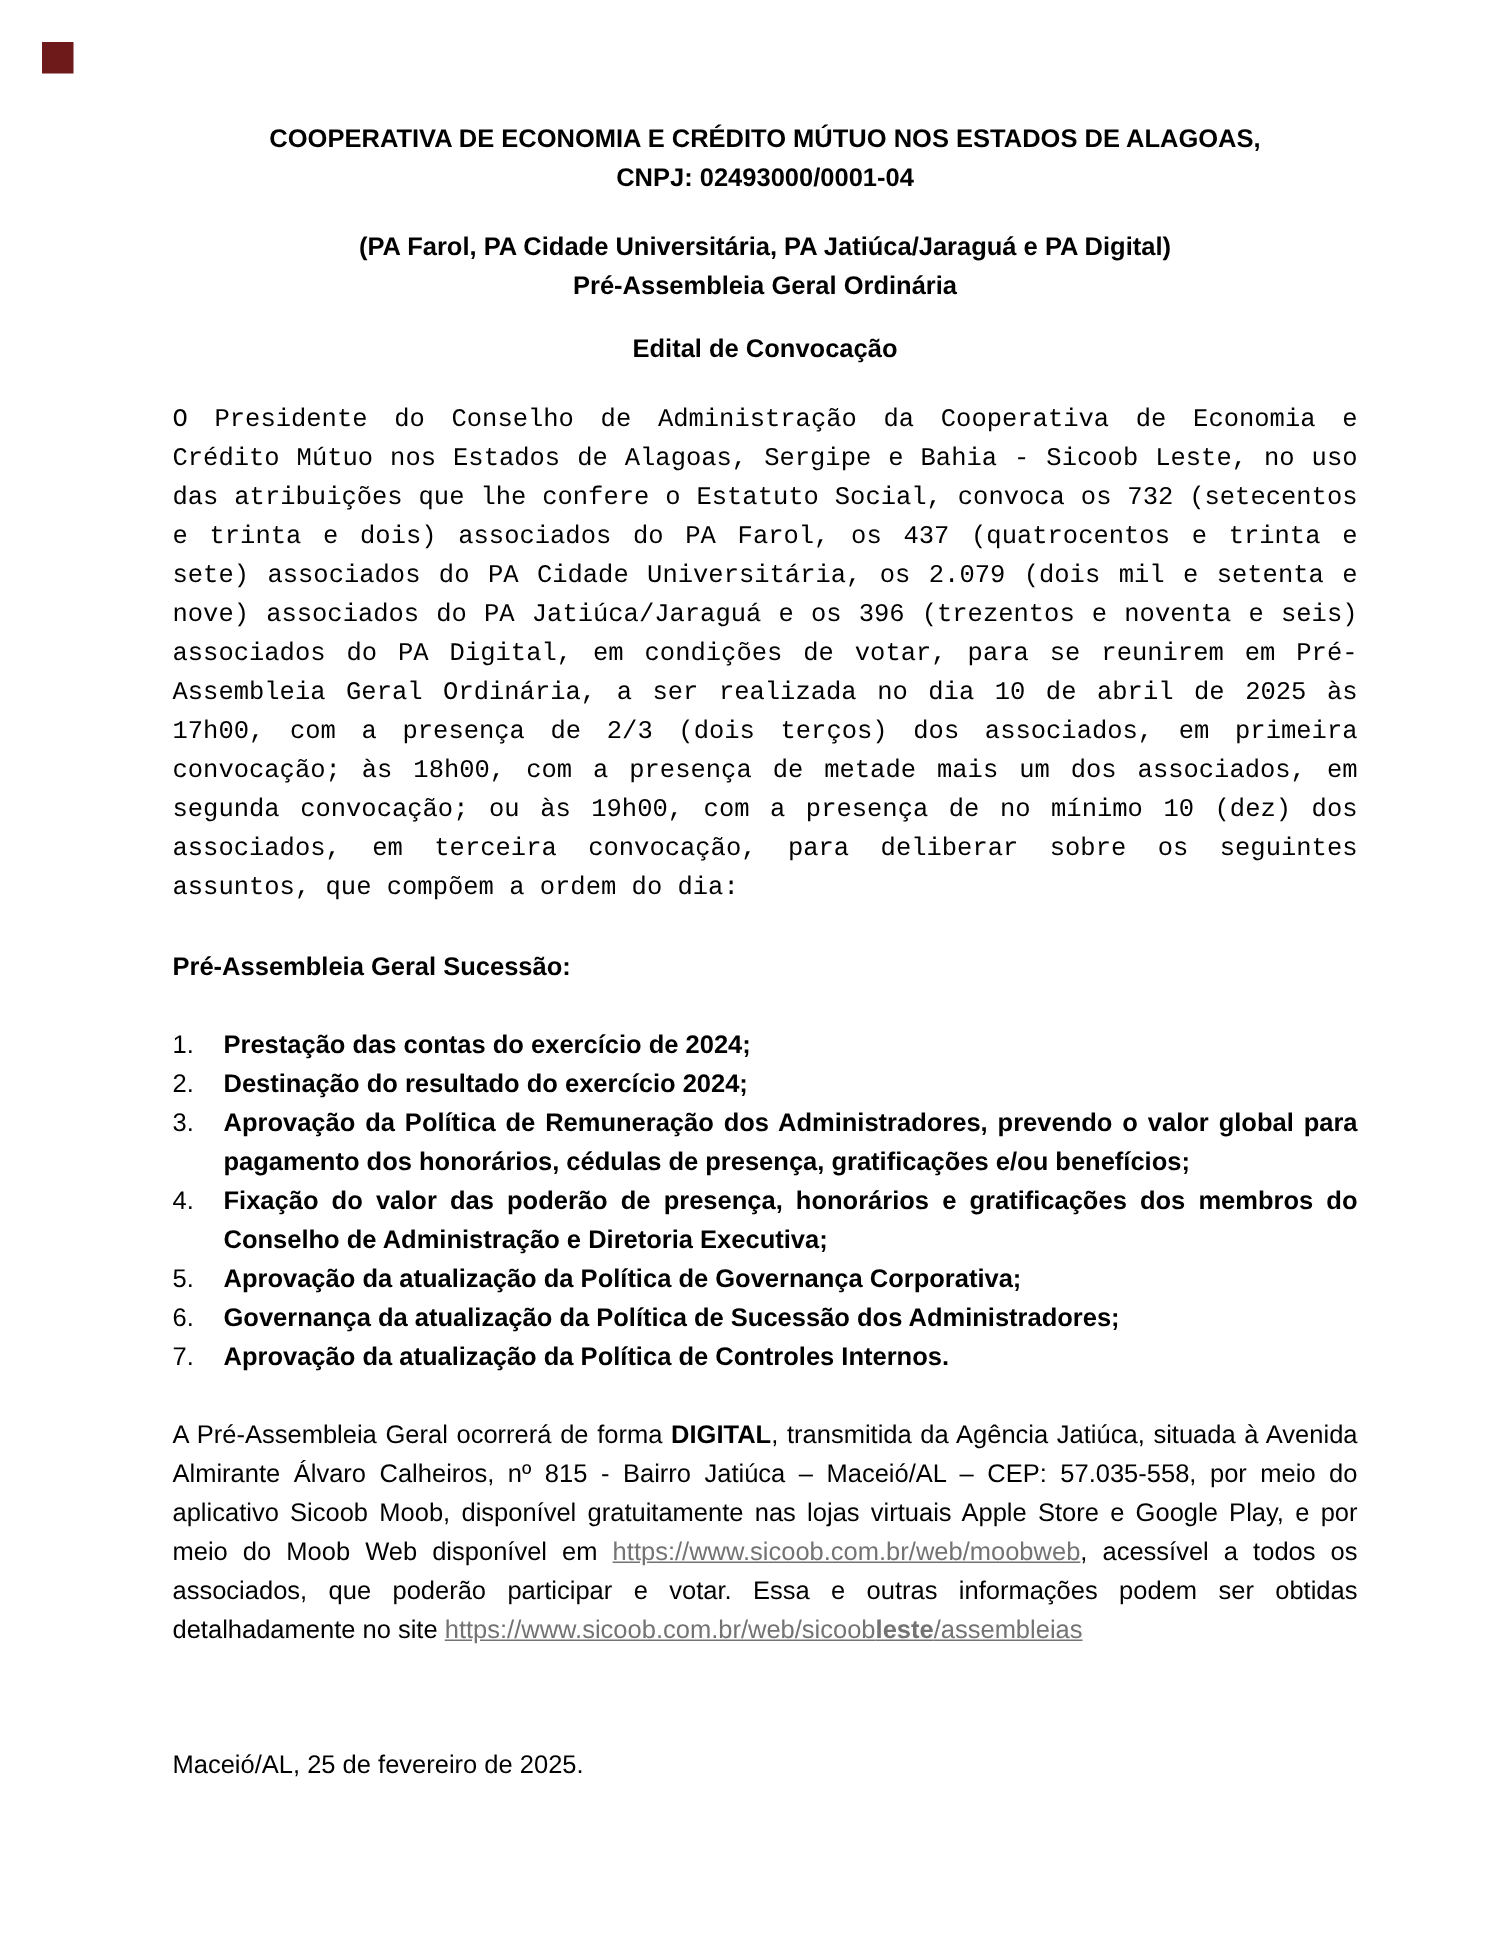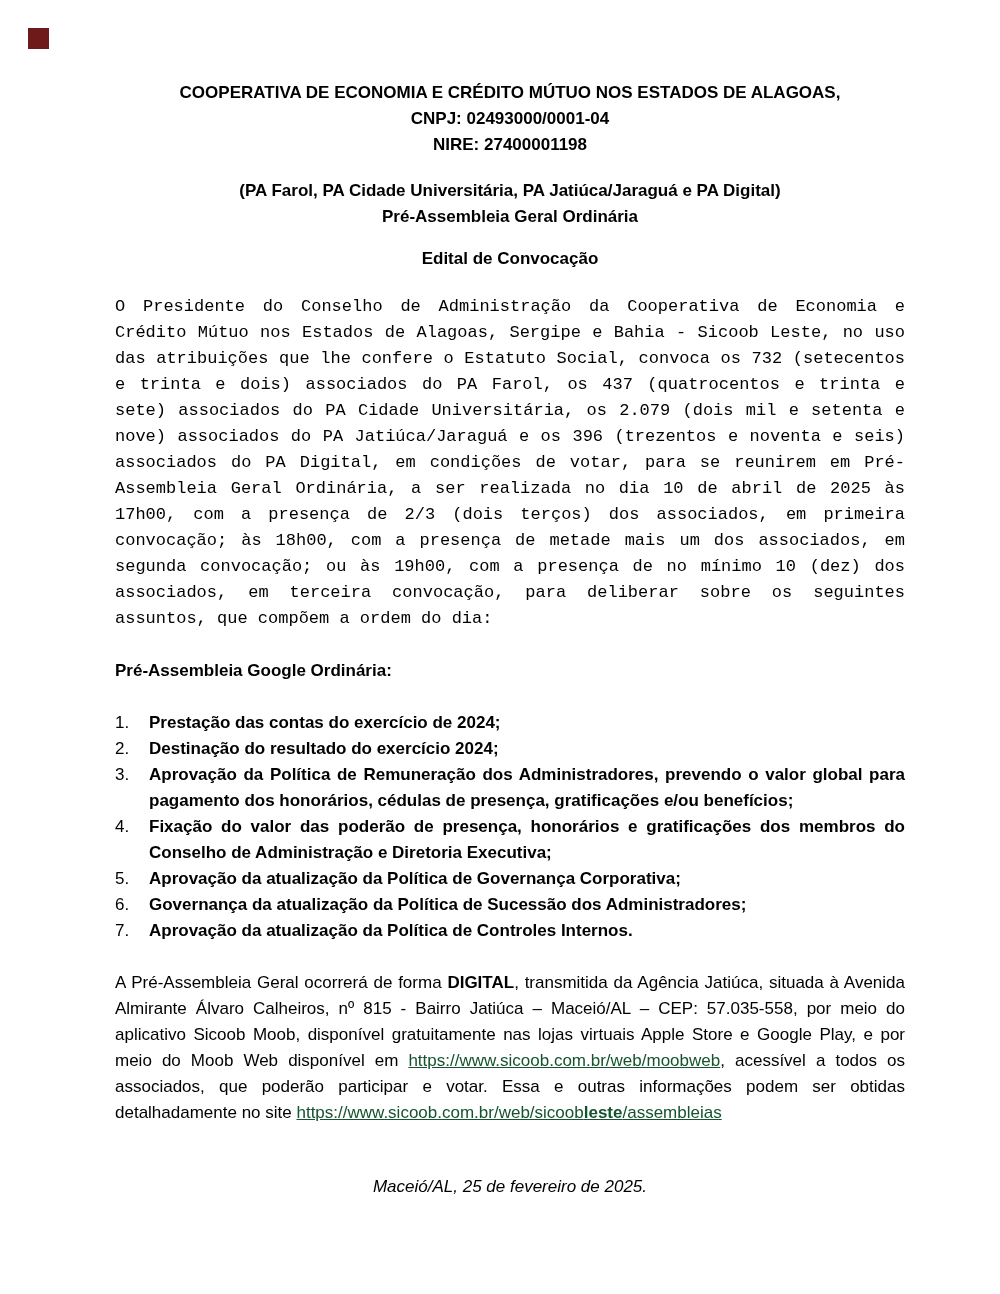--- a/index.html
+++ b/index.html
@@ -48,55 +48,53 @@
   .agenda-num {
     flex: 0 0 34px;
   }
   .agenda-text {
     flex: 1 1 auto;
     text-align: justify;
     font-weight: bold;
   }
   .p2 { margin-top: 26px; }
   .link {
-    color: #14532d;
+    color: #737373;
   }
   .date-line {
-    text-align: center;
-    margin-top: 48px;
-    font-style: italic;
+    text-align: left;
+    margin-top: 64px;
   }
   .signature-block {
     margin-top: 112px;
     text-align: center;
   }
 </style>
 </head>
 <body>
 
 <div class="page">
 
   <div class="corner-mark"></div>
 
   <div class="header-block center bold">
     <div>COOPERATIVA DE ECONOMIA E CRÉDITO MÚTUO NOS ESTADOS DE ALAGOAS,</div>
     <div>CNPJ: 02493000/0001-04</div>
-    <div>NIRE: 27400001198</div>
   </div>
 
   <div class="subtitle-block center bold">
     <div>(PA Farol, PA Cidade Universitária, PA Jatiúca/Jaraguá e PA Digital)</div>
     <div>Pré-Assembleia Geral Ordinária</div>
   </div>
 
   <div class="section-title center bold">Edital de Convocação</div>
 
   <p class="para p1">O Presidente do Conselho de Administração da Cooperativa de Economia e Crédito Mútuo nos Estados de Alagoas, Sergipe e Bahia - Sicoob Leste, no uso das atribuições que lhe confere o Estatuto Social, convoca os 732 (setecentos e trinta e dois) associados do PA Farol, os 437 (quatrocentos e trinta e sete) associados do PA Cidade Universitária, os 2.079 (dois mil e setenta e nove) associados do PA Jatiúca/Jaraguá e os 396 (trezentos e noventa e seis) associados do PA Digital, em condições de votar, para se reunirem em Pré-Assembleia Geral Ordinária, a ser realizada no dia 10 de abril de 2025 às 17h00, com a presença de 2/3 (dois terços) dos associados, em primeira convocação; às 18h00, com a presença de metade mais um dos associados, em segunda convocação; ou às 19h00, com a presença de no mínimo 10 (dez) dos associados, em terceira convocação, para deliberar sobre os seguintes assuntos, que compõem a ordem do dia:</p>
 
-  <div class="agenda-heading bold">Pré-Assembleia Google Ordinária:</div>
+  <div class="agenda-heading bold">Pré-Assembleia Geral Sucessão:</div>
 
   <div class="agenda-list">
     <div class="agenda-item">
       <span class="agenda-num">1.</span>
       <div class="agenda-text">Prestação das contas do exercício de 2024;</div>
     </div>
     <div class="agenda-item">
       <span class="agenda-num">2.</span>
       <div class="agenda-text">Destinação do resultado do exercício 2024;</div>
     </div>

